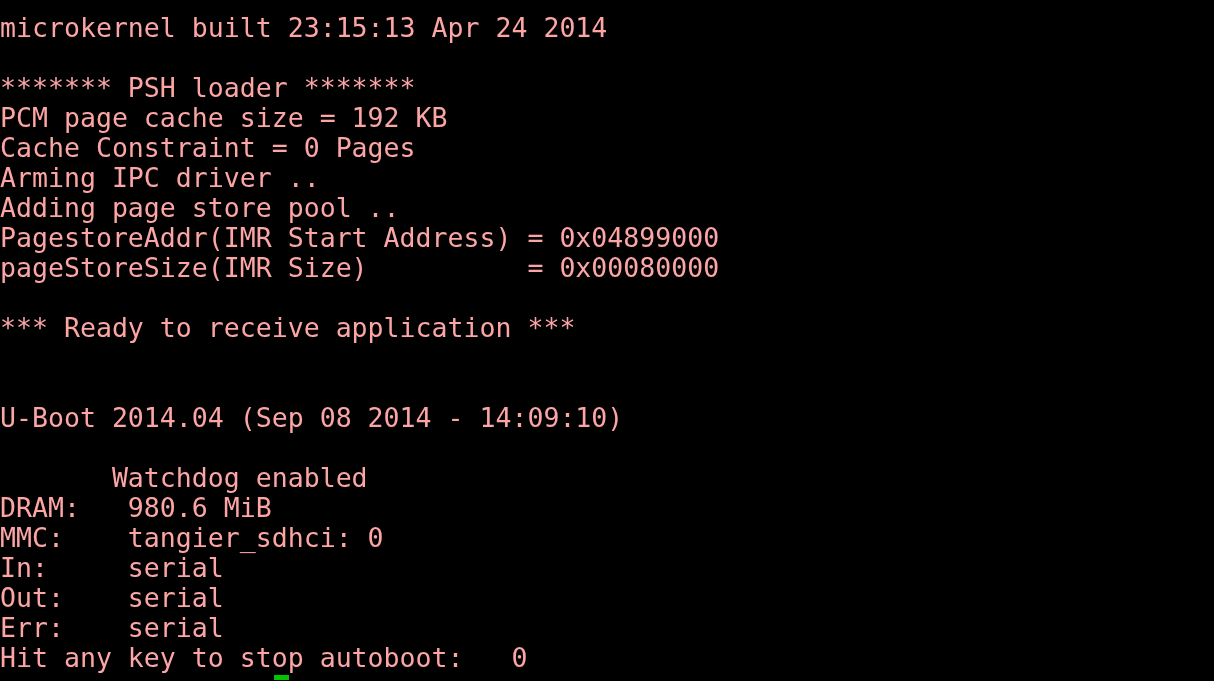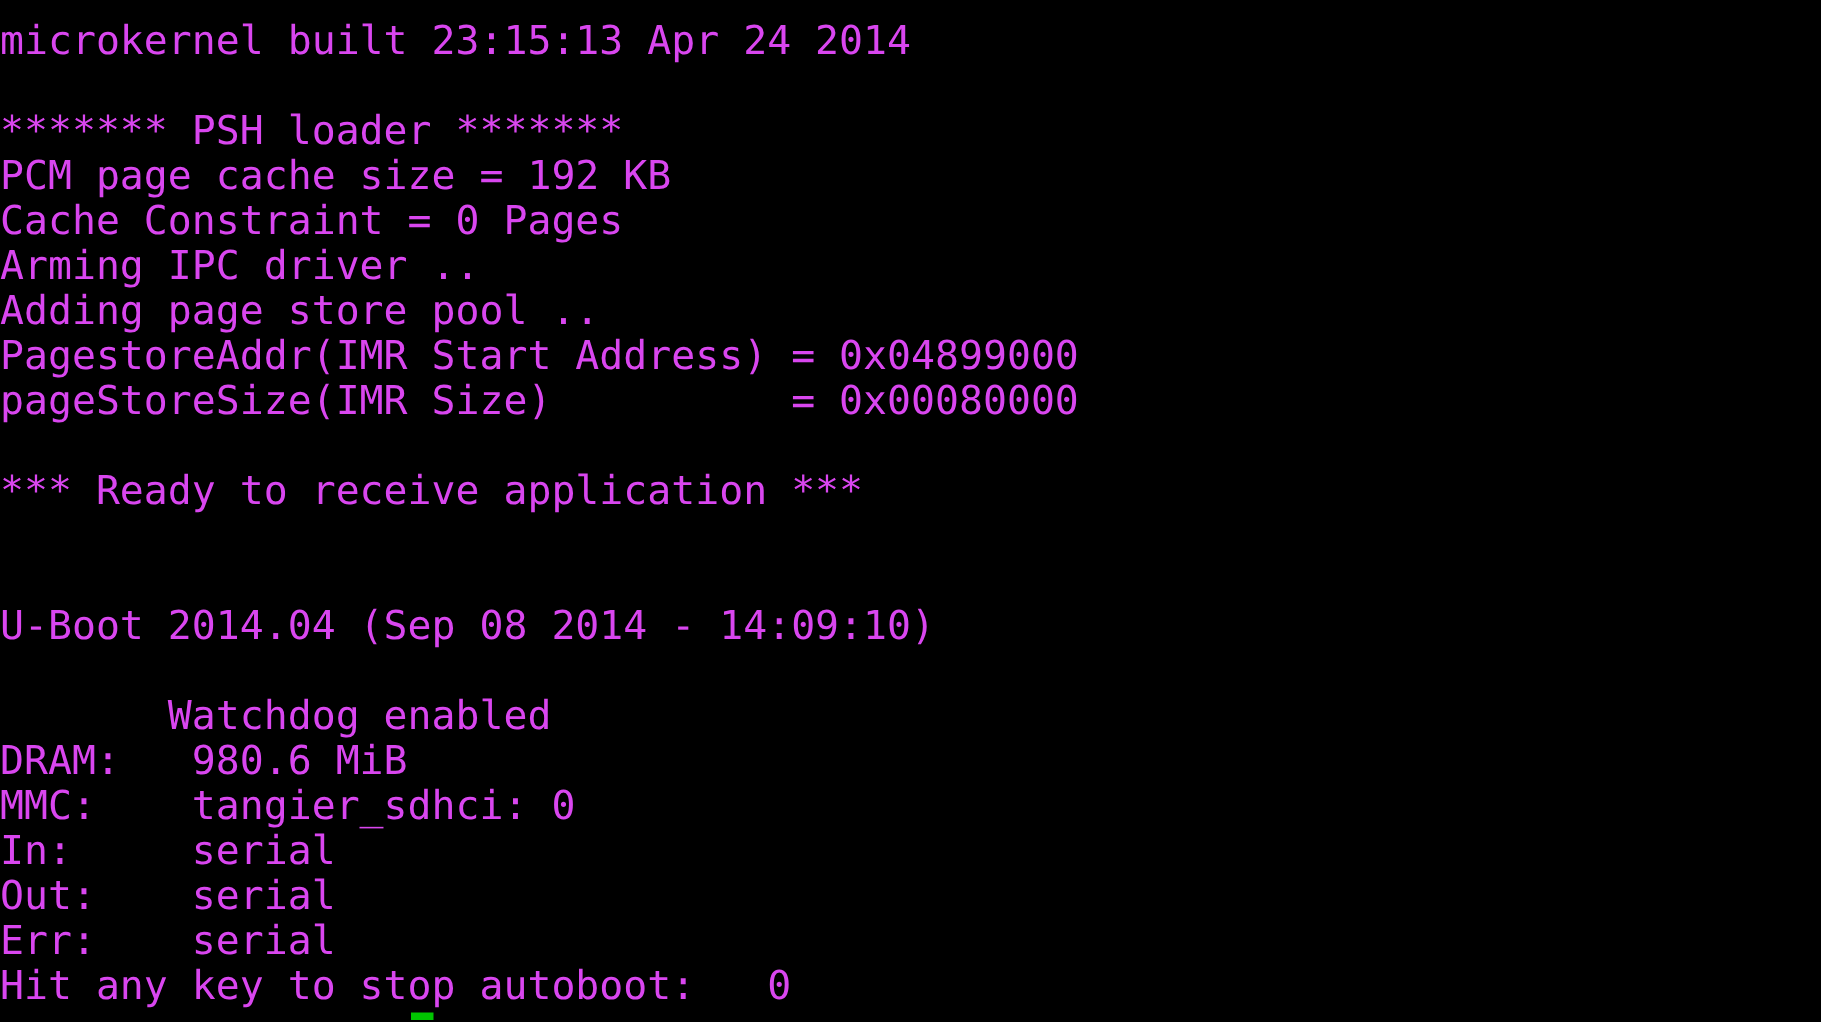--- a/index.html
+++ b/index.html
@@ -33,21 +33,21 @@
     left: 0px;
     top: 13px;
     width: 1214px;
     white-space: pre;
   }
   .line {
     display: block;
     height: 30px;
     line-height: 30px;
     white-space: pre;
-    color: #d946ef;
+    color: #fca5a5;
     font-family: "DejaVu Sans Mono", monospace;
     font-size: 26.55px;
   }
   .line.blank {
     color: transparent;
   }
   #cursor-block {
     position: absolute;
     left: 274px;
     top: 675px;

